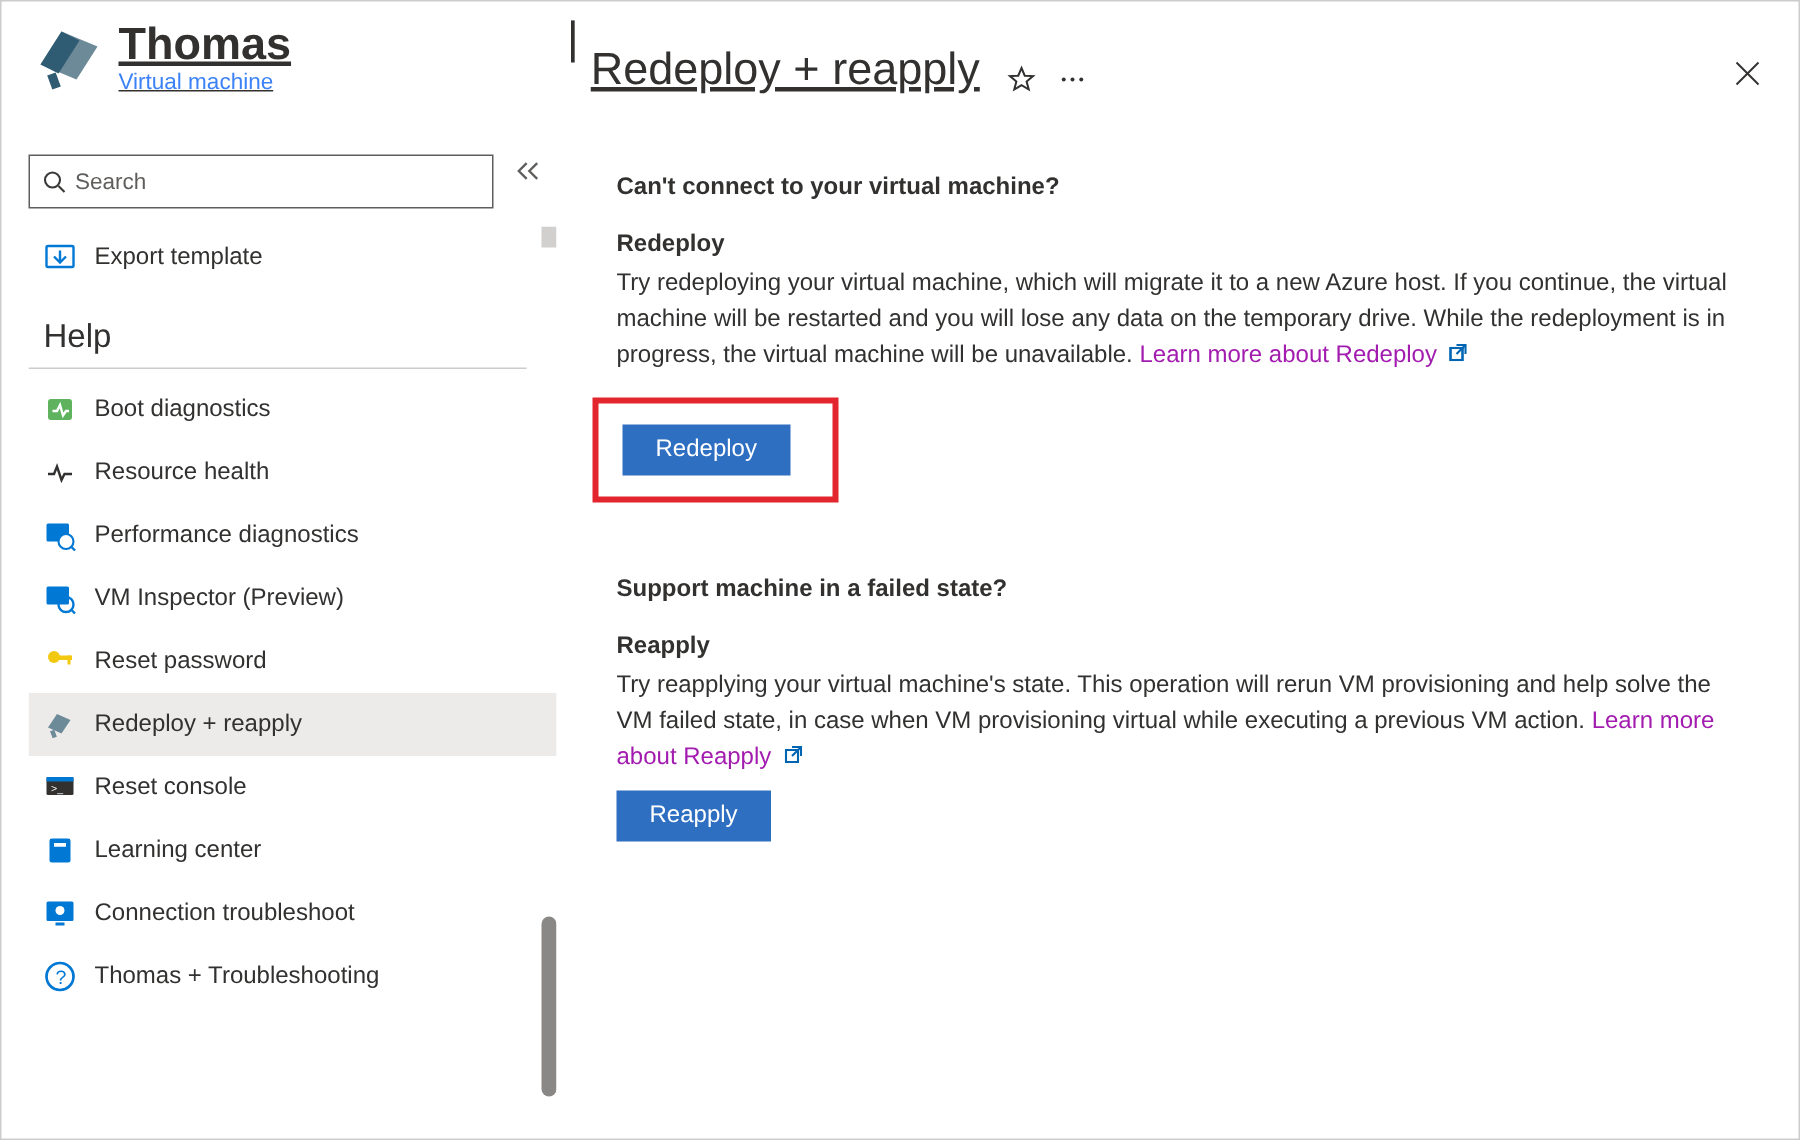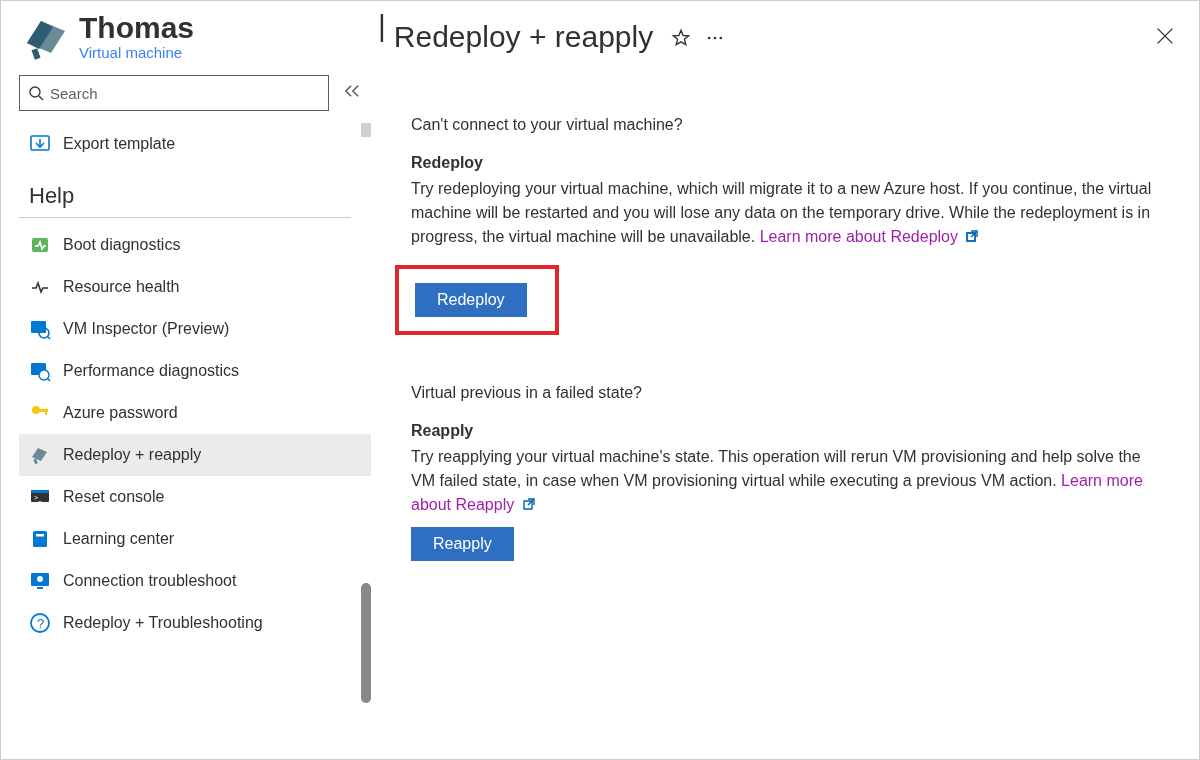--- a/index.html
+++ b/index.html
@@ -14,22 +14,23 @@
     border: 1px solid #ccc;
   }
   .panel {
     display: flex;
     flex-direction: column;
     height: 100%;
   }
   
   .header {
     display: flex;
-    align-items: center;
+    align-items: flex-end;
     padding: 8px 20px 0 20px;
+    text-decoration: underline;
   }
   .header-icon {
     width: 48px;
     height: 48px;
     margin-right: 10px;
     margin-top: 6px;
     flex-shrink: 0;
   }
   .header-titles {
     display: flex;
@@ -90,23 +91,24 @@
   .sidebar {
     width: 370px;
     flex-shrink: 0;
     padding: 12px 0 0 18px;
     display: flex;
     flex-direction: column;
     min-height: 0;
   }
   .search-row {
     display: flex;
-    align-items: center;
+    align-items: flex-start;
     gap: 10px;
     padding-right: 6px;
+    margin-top: 28px;
   }
   .search-box {
     flex: 1;
     display: flex;
     align-items: center;
     border: 1px solid #605e5c;
     height: 36px;
     padding: 0 8px;
     max-width: 320px;
   }
@@ -174,21 +176,21 @@
     border-radius: 5px;
   }
   
   .content {
     flex: 1;
     padding: 50px 30px 20px 40px;
     overflow: auto;
     font-size: 16px;
     line-height: 1.5;
   }
-  .question { margin-bottom: 14px; }
+  .question { margin-bottom: 14px; font-weight: bold; }
   .section-title {
     font-weight: 700;
     margin-bottom: 2px;
   }
   .section-para { margin-bottom: 10px; }
   .link {
     color: #a21caf;
     text-decoration: none;
     cursor: pointer;
   }
@@ -306,45 +308,45 @@
             <svg viewBox="0 0 22 22" fill="none" stroke="#323130" stroke-width="1.6">
                 <path d="M3 12h4l2-5 3 9 2-4h5"></path>
               </svg>
           </span>
           <span>Resource health</span>
         </div>
         <div class="nav-item">
           <span class="nav-icon">
             <svg viewBox="0 0 22 22">
                 <rect x="2" y="3" width="15" height="12" rx="1" fill="#0078d4"></rect>
+                <circle cx="15" cy="15" r="5" fill="#fff" stroke="#0078d4" stroke-width="1.4"></circle>
+                <line x1="18.5" y1="18.5" x2="21" y2="21" stroke="#0078d4" stroke-width="1.6"></line>
+              </svg>
+          </span>
+          <span>Performance diagnostics</span>
+        </div>
+        <div class="nav-item">
+          <span class="nav-icon">
+            <svg viewBox="0 0 22 22">
+                <rect x="2" y="3" width="15" height="12" rx="1" fill="#0078d4"></rect>
                 <circle cx="15" cy="15" r="5" fill="none" stroke="#0078d4" stroke-width="1.6"></circle>
                 <line x1="18.5" y1="18.5" x2="21" y2="21" stroke="#0078d4" stroke-width="1.6"></line>
               </svg>
           </span>
           <span>VM Inspector (Preview)</span>
-        </div>
-        <div class="nav-item">
-          <span class="nav-icon">
-            <svg viewBox="0 0 22 22">
-                <rect x="2" y="3" width="15" height="12" rx="1" fill="#0078d4"></rect>
-                <circle cx="15" cy="15" r="5" fill="#fff" stroke="#0078d4" stroke-width="1.4"></circle>
-                <line x1="18.5" y1="18.5" x2="21" y2="21" stroke="#0078d4" stroke-width="1.6"></line>
-              </svg>
-          </span>
-          <span>Performance diagnostics</span>
         </div>
         <div class="nav-item">
           <span class="nav-icon">
             <svg viewBox="0 0 22 22" fill="#f2c811">
                 <circle cx="7" cy="8" r="4"></circle>
                 <rect x="9" y="7" width="10" height="3"></rect>
                 <rect x="16" y="7" width="2" height="6"></rect>
               </svg>
           </span>
-          <span>Azure password</span>
+          <span>Reset password</span>
         </div>
         <div class="nav-item selected">
           <span class="nav-icon">
             <svg viewBox="0 0 22 22">
                 <polygon points="3,13 9,4 18,8 12,17" fill="#6d8a99"></polygon>
                 <rect x="5" y="15" width="3" height="5" fill="#6d8a99" transform="rotate(-20 6 17)"></rect>
               </svg>
           </span>
           <span>Redeploy + reapply</span>
         </div>
@@ -377,21 +379,21 @@
           </span>
           <span>Connection troubleshoot</span>
         </div>
         <div class="nav-item">
           <span class="nav-icon">
             <svg viewBox="0 0 22 22">
                 <circle cx="11" cy="11" r="9" fill="none" stroke="#0078d4" stroke-width="1.8"></circle>
                 <text x="8" y="16" font-size="13" fill="#0078d4">?</text>
               </svg>
           </span>
-          <span>Redeploy + Troubleshooting</span>
+          <span>Thomas + Troubleshooting</span>
         </div>
 
         <div class="sidebar-scrollbar">
           <div class="sb-track-top"></div>
           <div class="sb-thumb"></div>
         </div>
       </div>
     </div>
 
     <div class="content">
@@ -406,21 +408,21 @@
               <svg viewBox="0 0 14 14" fill="none" stroke="#0065b3" stroke-width="1.4"><rect x="2" y="4" width="8" height="8"></rect>&lt;-rect/&gt;<path d="M2 4h8v8H2z" fill="none"></path><path d="M6 2h6v6"></path><line x1="12" y1="2" x2="6" y2="8"></line></svg>
             </span>
           </a>
         </div>
         <div class="highlight-box">
           <button class="primary-btn">Redeploy</button>
         </div>
       </div>
 
       <div class="block">
-        <div class="question">Virtual previous in a failed state?</div>
+        <div class="question">Support machine in a failed state?</div>
         <div class="section-title">Reapply</div>
         <div class="section-para">
           <span>Try reapplying your virtual machine's state. This operation will rerun VM provisioning and help solve the VM failed state, in case when VM provisioning virtual while executing a previous VM action. </span>
           <a class="link">
             <span>Learn more about Reapply</span>
             <span class="ext-icon">
               <svg viewBox="0 0 14 14" fill="none" stroke="#0065b3" stroke-width="1.4">
                   <path d="M2 4h8v8H2z"></path>
                   <path d="M6 2h6v6"></path>
                   <line x1="12" y1="2" x2="6" y2="8"></line>

